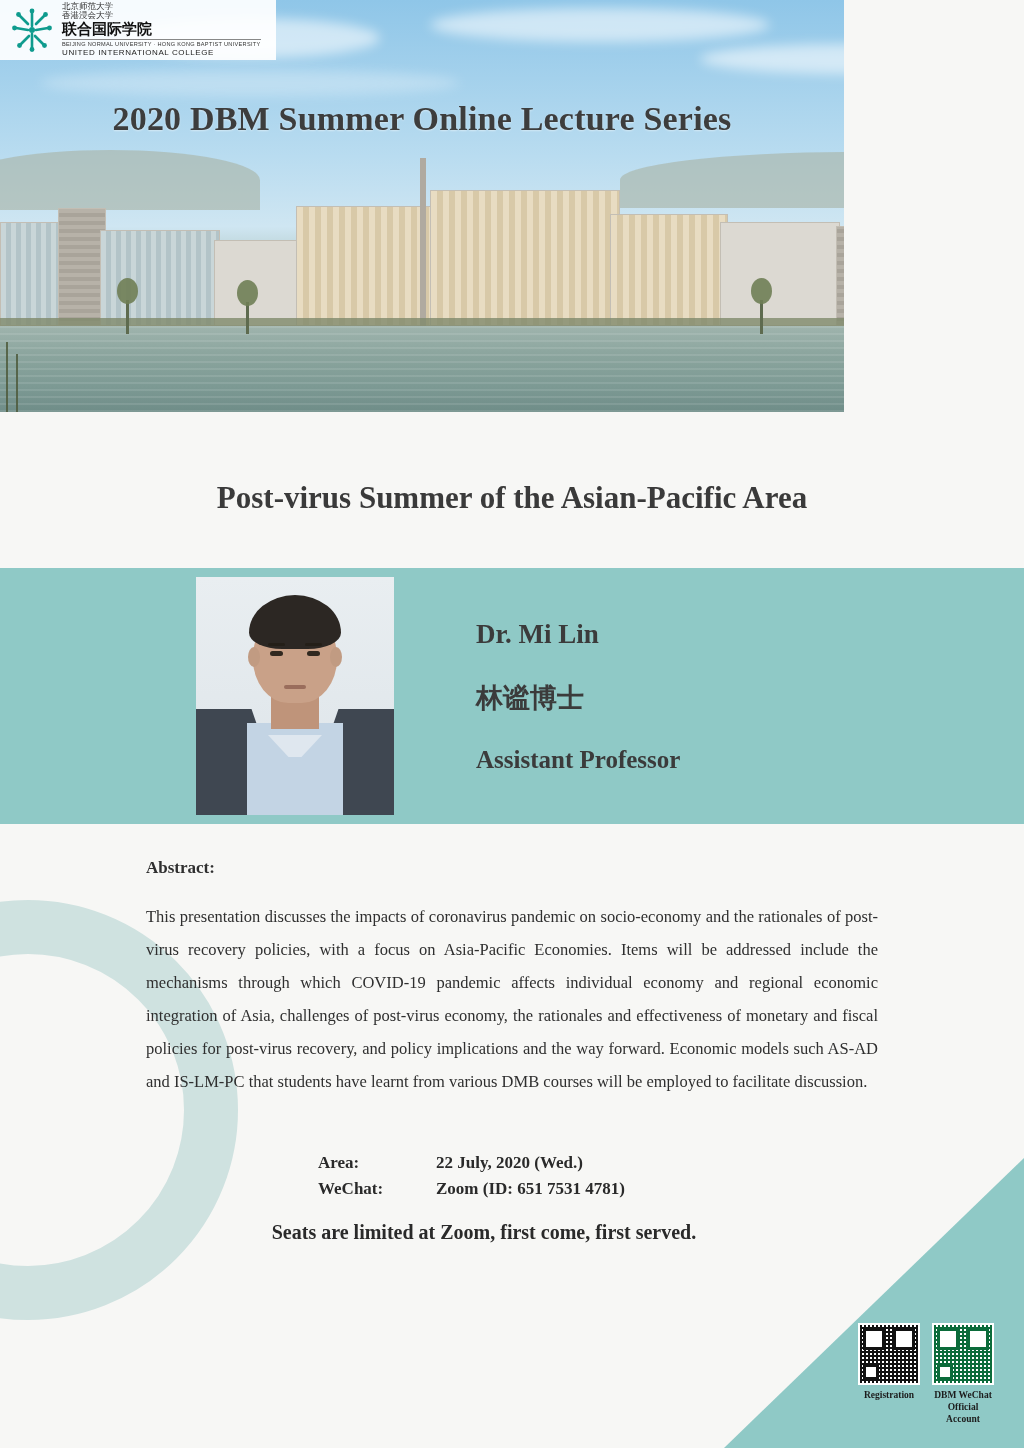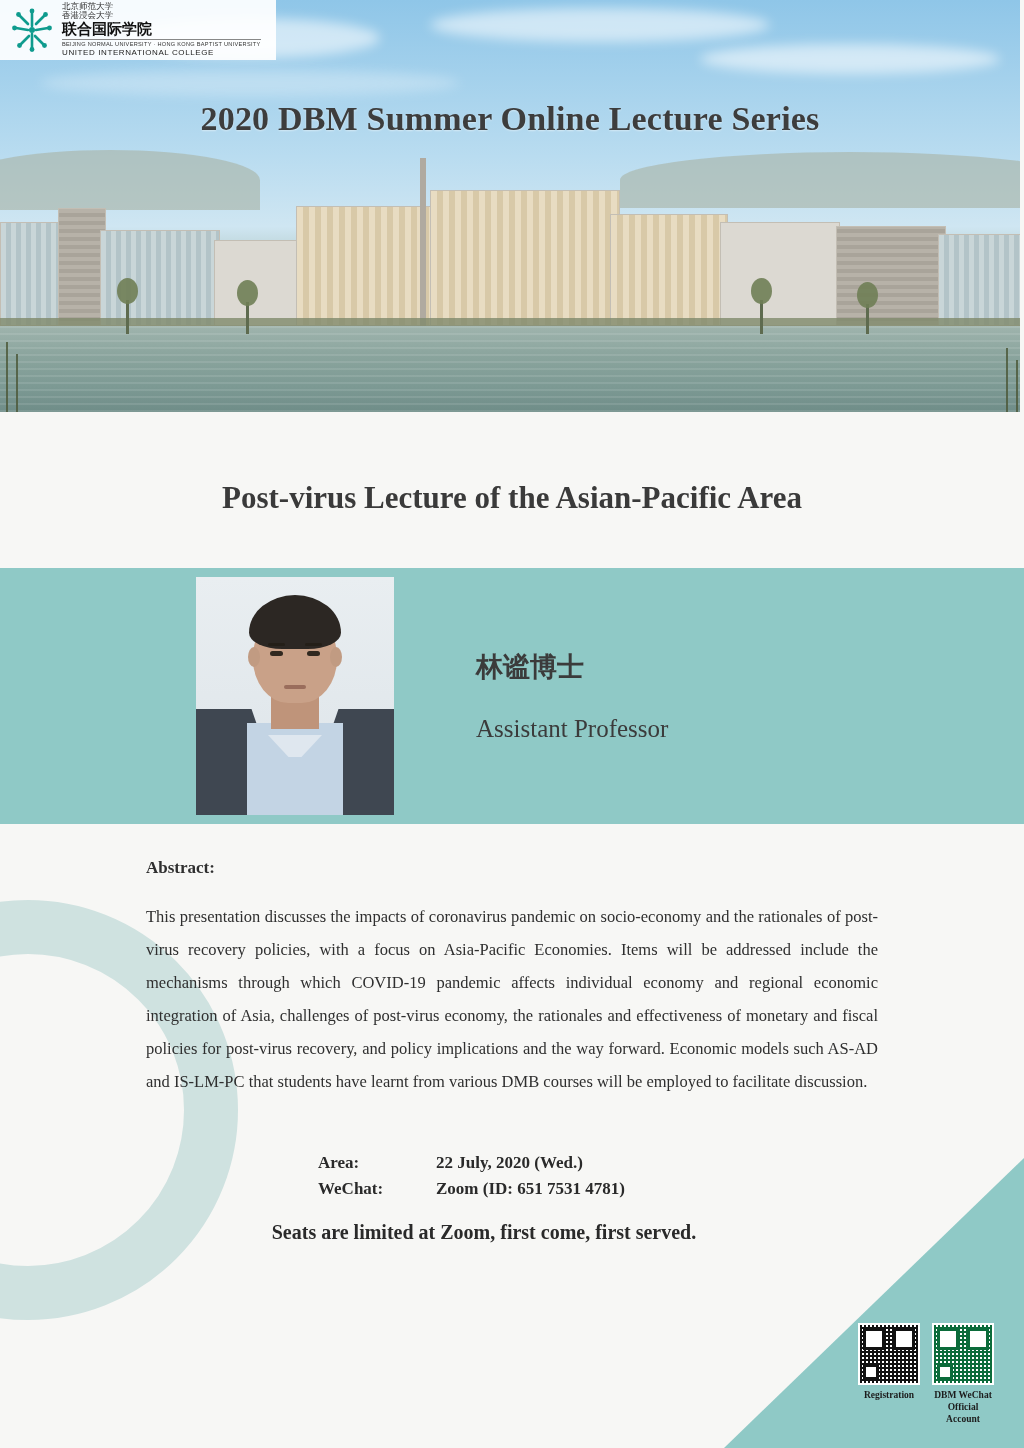--- a/index.html
+++ b/index.html
@@ -9,21 +9,21 @@
     height: 1448px;
     background: #f7f7f5;
     font-family: "Liberation Serif", serif;
     overflow: hidden;
     position: relative;
   }
 
   
   .hero {
     position: relative;
-    width: 1020px;
+    width: 844px;
     height: 412px;
     overflow: hidden;
     background: linear-gradient(180deg,#8fc6e8 0%, #b9dcf0 38%, #cfe6f2 55%, #9fb8ae 70%, #7e8f86 100%);
   }
   
   .cloud {
     position: absolute;
     background: rgba(255,255,255,0.55);
     border-radius: 50%;
     filter: blur(6px);
@@ -292,21 +292,21 @@
     margin-left: 82px;
     color: #3b3b3b;
   }
   .speaker-info > div { margin: 0 0 30px; }
   .speaker-info > div:last-child { margin-bottom: 0; }
   .sp-name { font-size: 27px; font-weight: bold; }
   .sp-name-cn {
     font-size: 27px; font-weight: bold;
     font-family: "DejaVu Sans", sans-serif;
   }
-  .sp-role { font-size: 25px; font-weight: normal; }
+  .sp-role { font-size: 25px; font-weight: bold; }
 
   
   .abstract {
     padding: 34px 146px 0 146px;
   }
   .abstract-label {
     font-size: 17px;
     font-weight: bold;
     color: #2f2f2f;
     margin-bottom: 22px;
@@ -466,40 +466,41 @@
   </div>
 
   <div class="hero-title">2020 DBM Summer Online Lecture Series</div>
 </div>
 
 <div class="ring"></div>
 <div class="corner-tri"></div>
 
 <div class="content">
 
-  <h1 class="lecture-title">Post-virus Lecture of the Asian-Pacific Area</h1>
+  <h1 class="lecture-title">Post-virus Summer of the Asian-Pacific Area</h1>
 
   <div class="speaker-band">
     <div class="portrait">
       <div class="p-jacket-l"></div>
       <div class="p-jacket-r"></div>
       <div class="p-shirt"></div>
       <div class="p-collar"></div>
       <div class="p-neck"></div>
       <div class="p-head"></div>
       <div class="p-hair"></div>
       <div class="p-ear-l"></div>
       <div class="p-ear-r"></div>
       <div class="p-brow l"></div>
       <div class="p-brow r"></div>
       <div class="p-eye l"></div>
       <div class="p-eye r"></div>
       <div class="p-mouth"></div>
     </div>
     <div class="speaker-info">
+      <div class="sp-name">Dr. Mi Lin</div>
       <div class="sp-name-cn">林谧博士</div>
       <div class="sp-role">Assistant Professor</div>
     </div>
   </div>
 
   <div class="abstract">
     <div class="abstract-label">Abstract:</div>
     <div class="abstract-body">This presentation discusses the impacts of coronavirus pandemic on socio-economy and the rationales of post-virus recovery policies, with a focus on Asia-Pacific Economies. Items will be addressed include the mechanisms through which COVID-19 pandemic affects individual economy and regional economic integration of Asia, challenges of post-virus economy, the rationales and effectiveness of monetary and fiscal policies for post-virus recovery, and policy implications and the way forward. Economic models such AS-AD and IS-LM-PC that students have learnt from various DMB courses will be employed to facilitate discussion.</div>
   </div>
 

